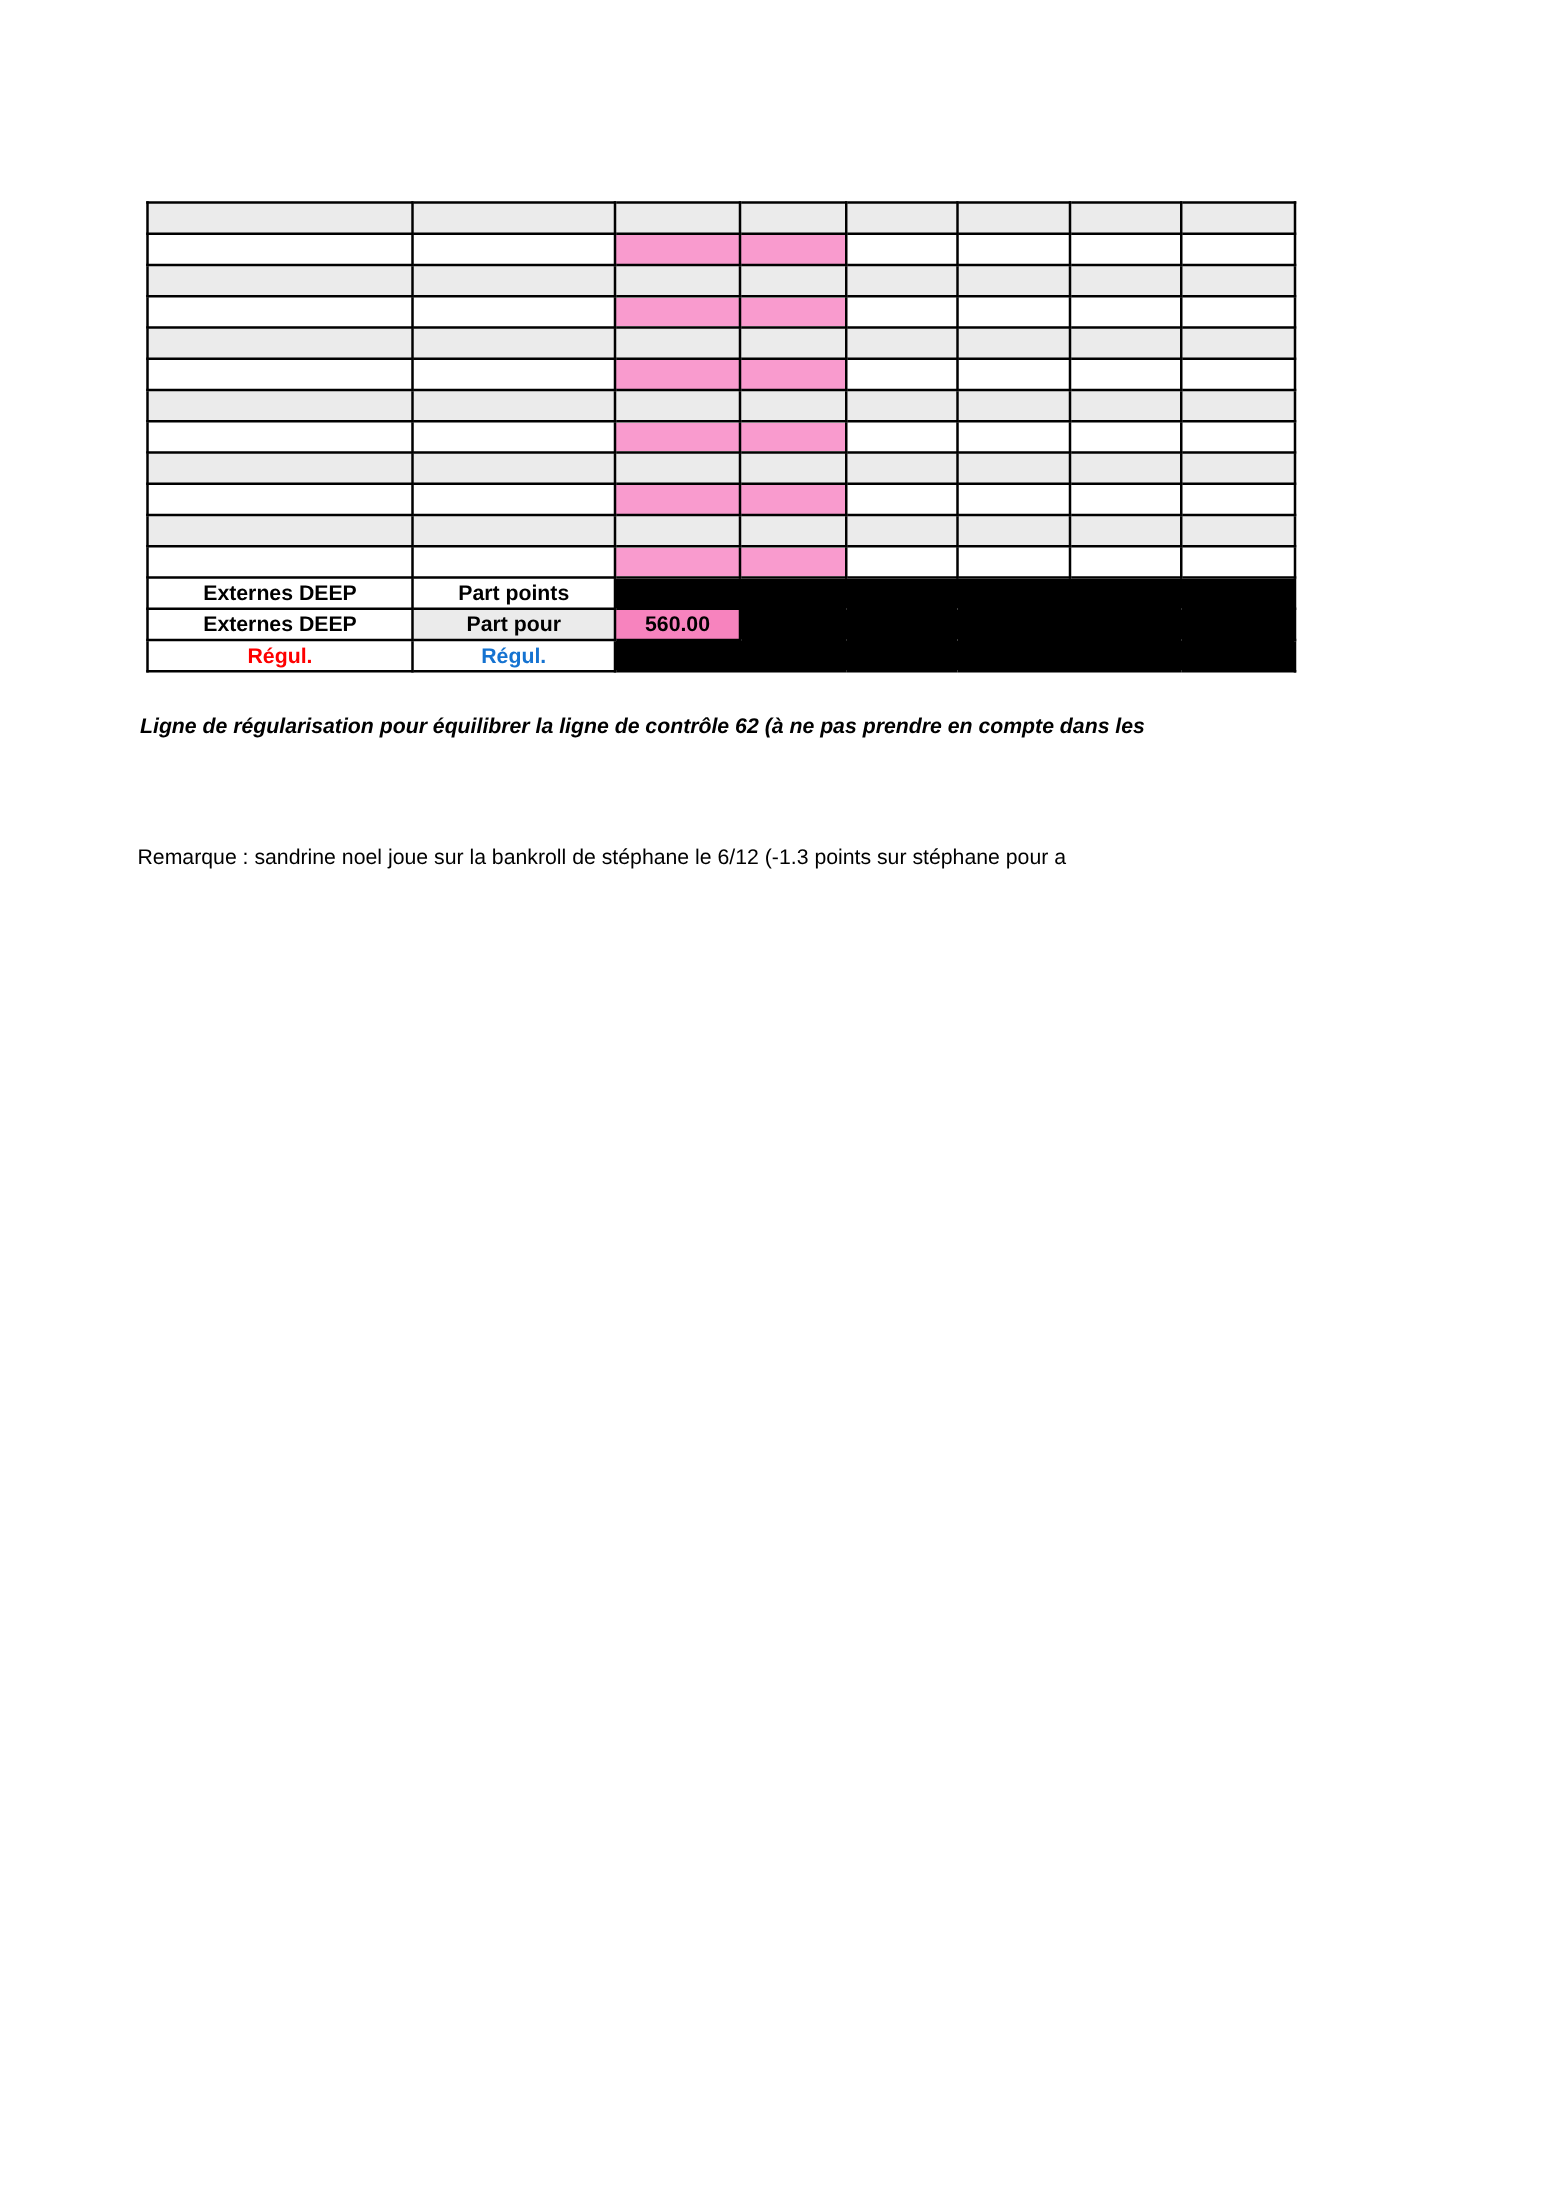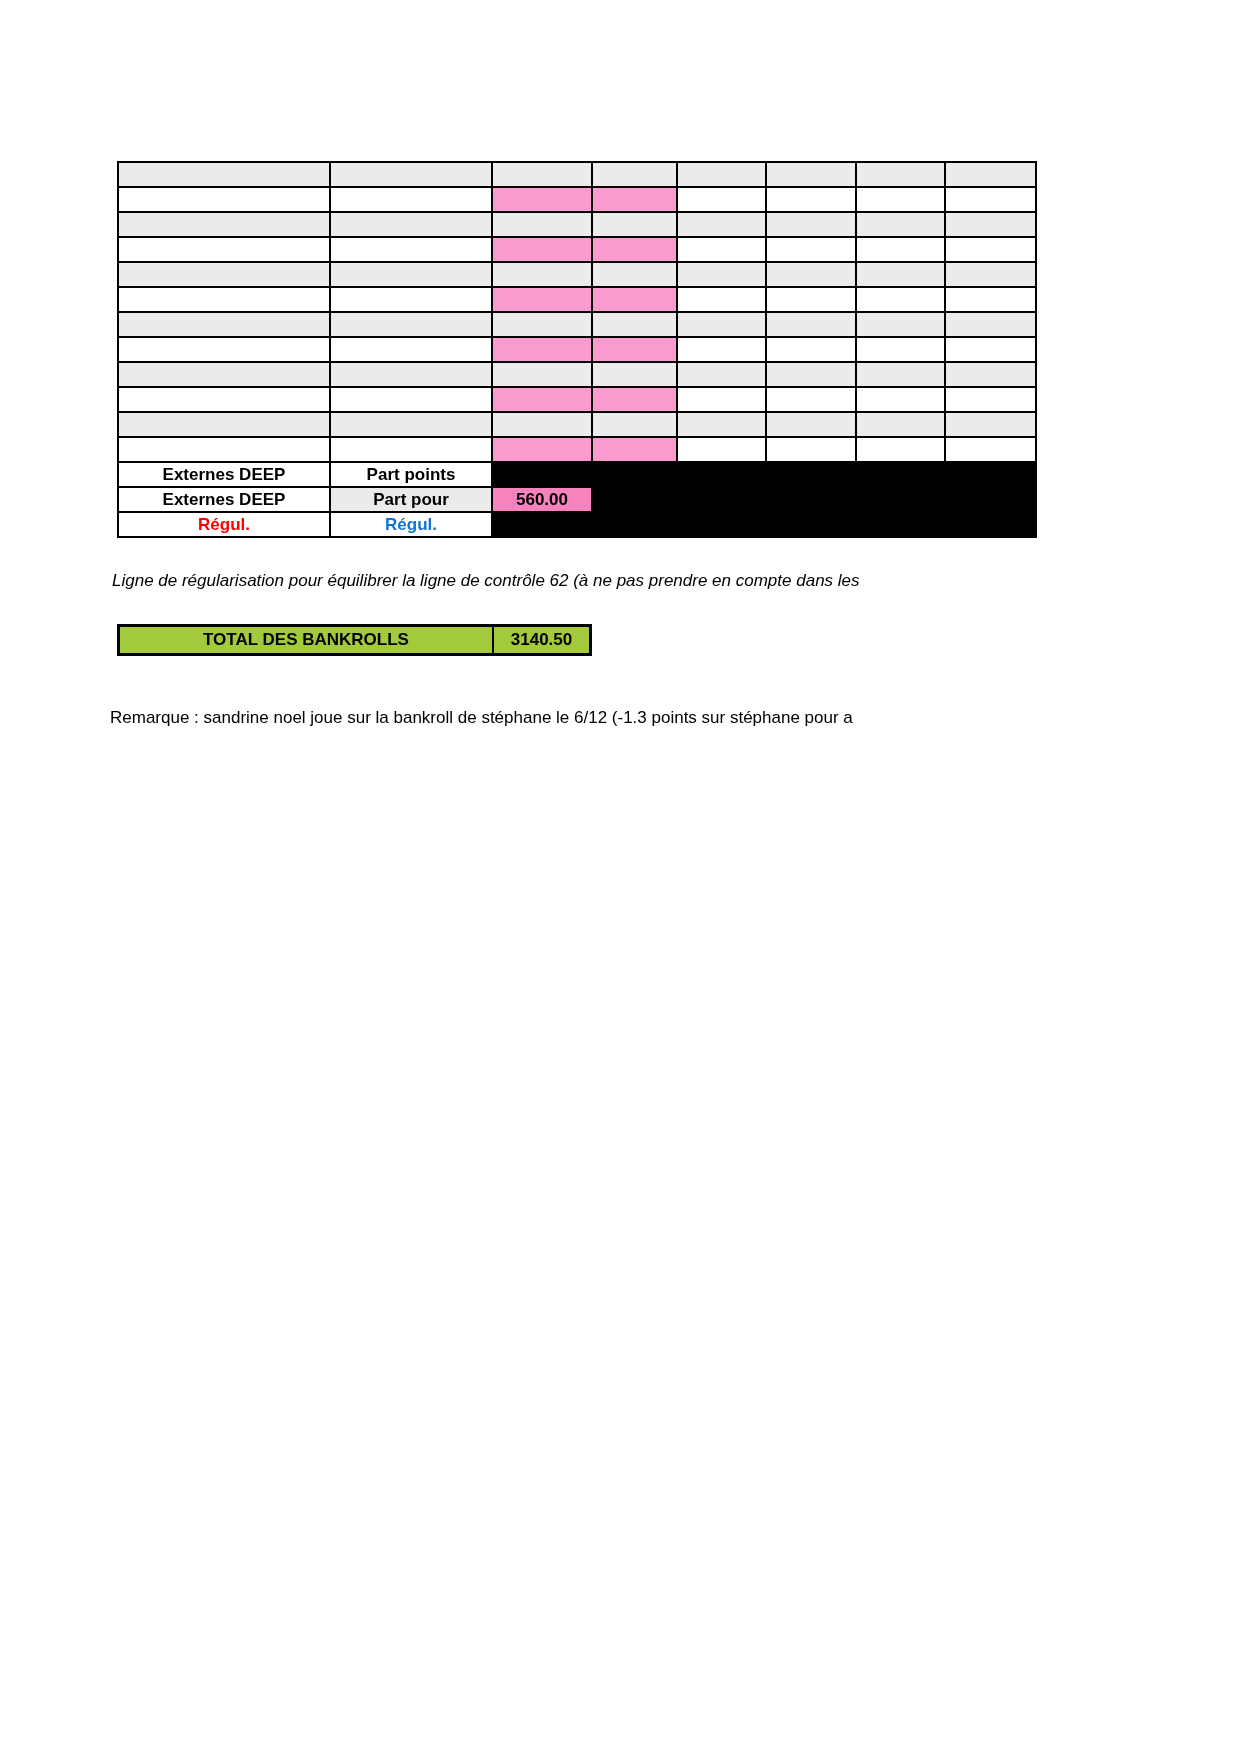--- a/index.html
+++ b/index.html
@@ -47,20 +47,21 @@
   td.blue-text{color:var(--blue);}
 
   .note{
     position:absolute;left:112px;
     width:928px;
     font-size:17px;
     font-style:italic;
     white-space:nowrap;
     overflow:hidden;
     color:#000;
+    font-weight:bold;
   }
   .note1{top:571px;}
   .note2{top:595px;}
   .red-i{color:var(--red);}
   .blue-i{color:var(--blue);}
 
   .totalbar{
     position:absolute;left:117px;top:624px;
     display:flex;
     border:3px solid #000;
@@ -79,21 +80,21 @@
     border-left:2px solid #000;
     font-size:17px;font-weight:bold;color:#000;
     text-align:center;
     line-height:26px;
   }
 
   .remark{
     position:absolute;left:110px;top:676px;
     width:928px;
     font-size:17px;color:#000;
-    white-space:nowrap;overflow:hidden;margin-top:32px;
+    white-space:nowrap;overflow:hidden;
   }
 </style>
 </head>
 <body>
 
 <div class="sheet">
 
   <table class="sheet-table">
     <colgroup>
       <col style="width:212px">
@@ -247,20 +248,16 @@
         <td class="blackcell" colspan="6"></td>
       </tr>
     </tbody>
   </table>
 
   <div class="note note1">
     <span>Ligne de régularisation pour équilibrer la ligne de contrôle 62 (à ne pas prendre en compte dans les</span>
   </div>
 
 
-  <div class="totalbar">
-    <div class="total-label">TOTAL DES BANKROLLS</div>
-    <div class="total-value">3140.50</div>
-  </div>
 
   <div class="remark">Remarque : sandrine noel joue sur la bankroll de stéphane le 6/12 (-1.3 points sur stéphane pour a</div>
 
 </div>
 
 </body></html>

